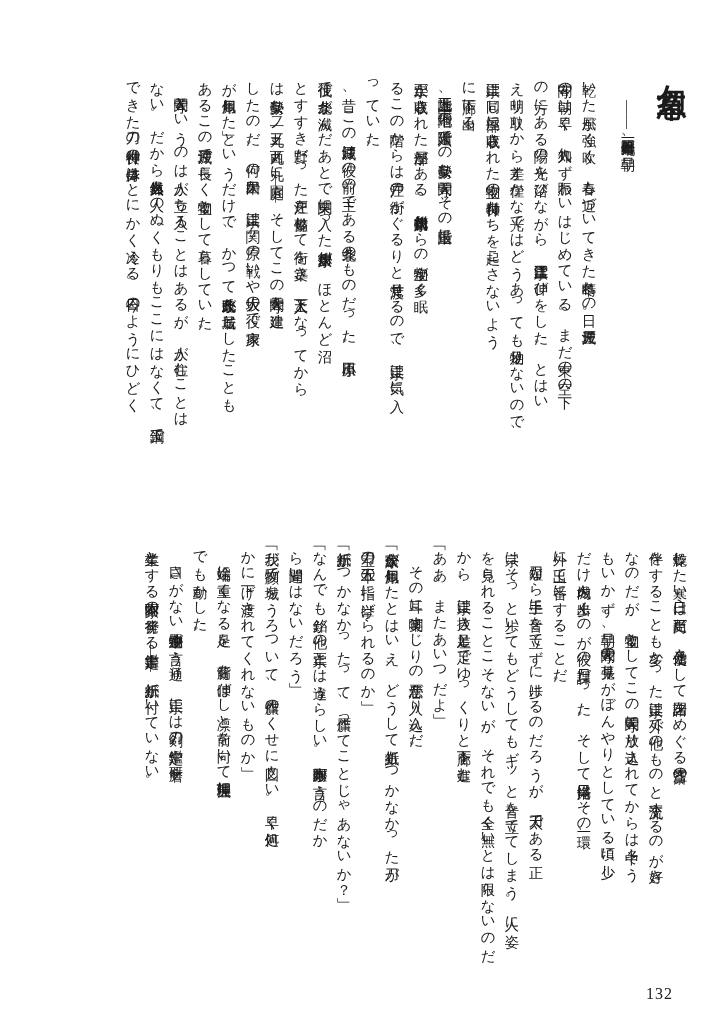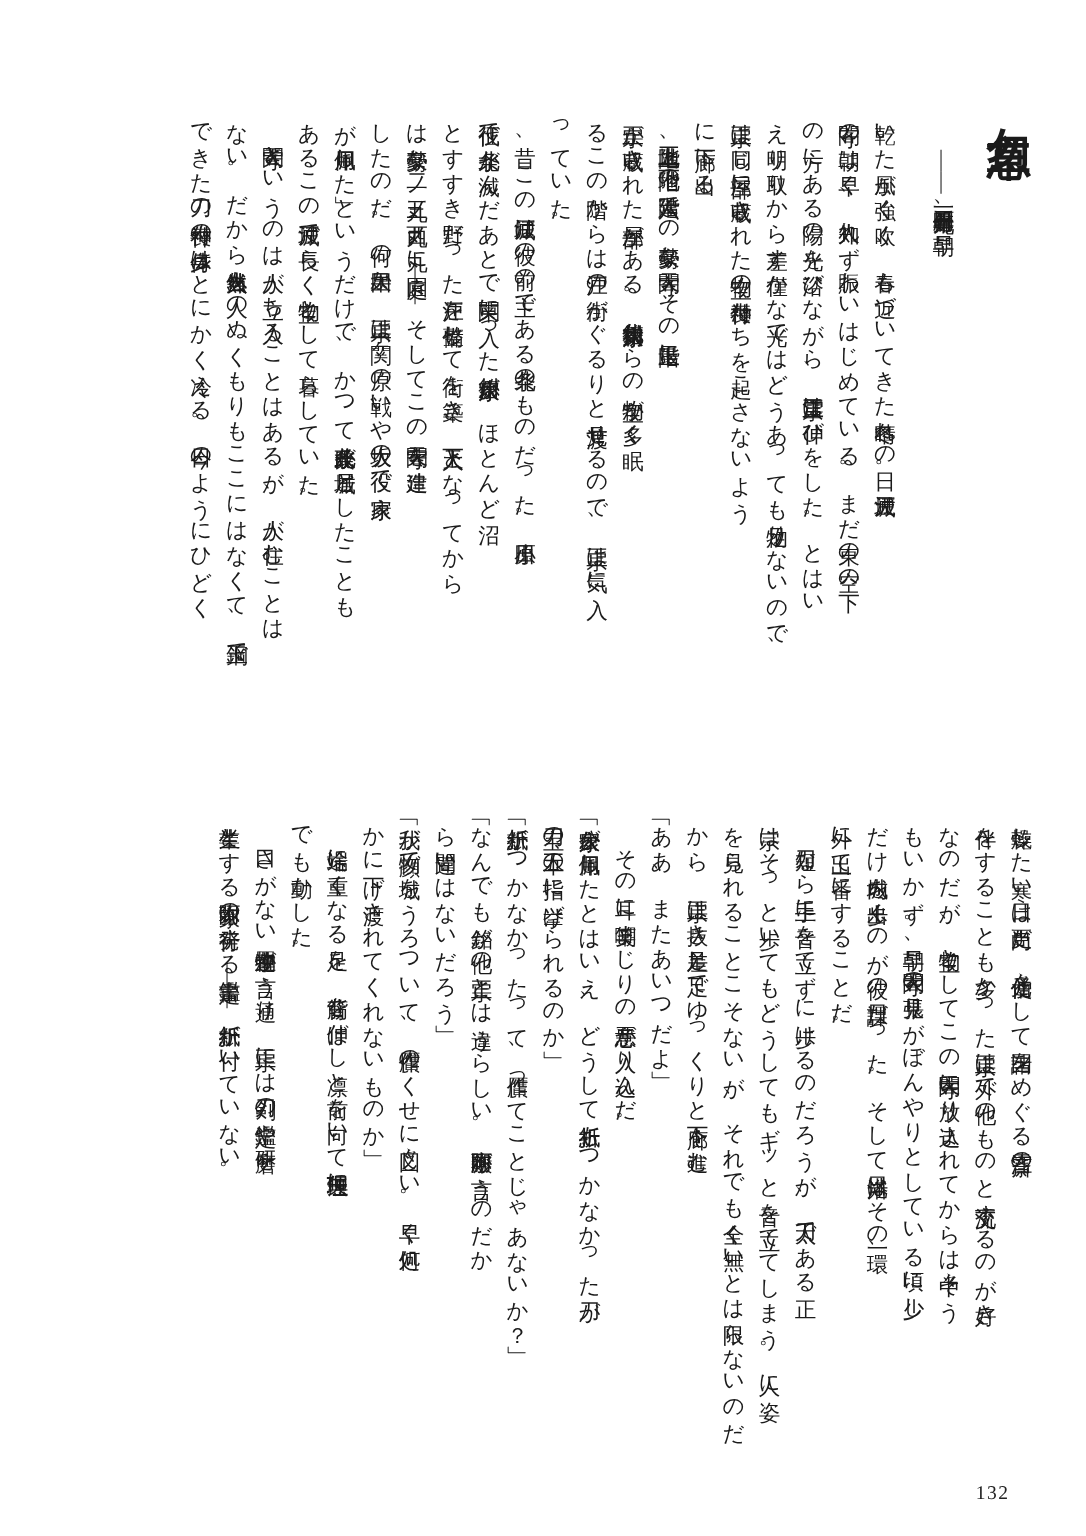--- a/index.html
+++ b/index.html
@@ -54,21 +54,21 @@
     white-space: nowrap;
   }
   .dateline {
     padding-top: 43px;
     margin-left: 15px;
   }
   .page-number {
     position: absolute;
     right: 51px;
     bottom: 21px;
-    font-size: 13px;
+    font-size: 16px;
     letter-spacing: 1px;
     color: #222222;
     writing-mode: horizontal-tb;
     text-align: center;
   }
 </style>
 </head>
 <body>
 
 <div class="book-page" style="background: rgb(255, 255, 255); color: rgb(27, 27, 27);">

